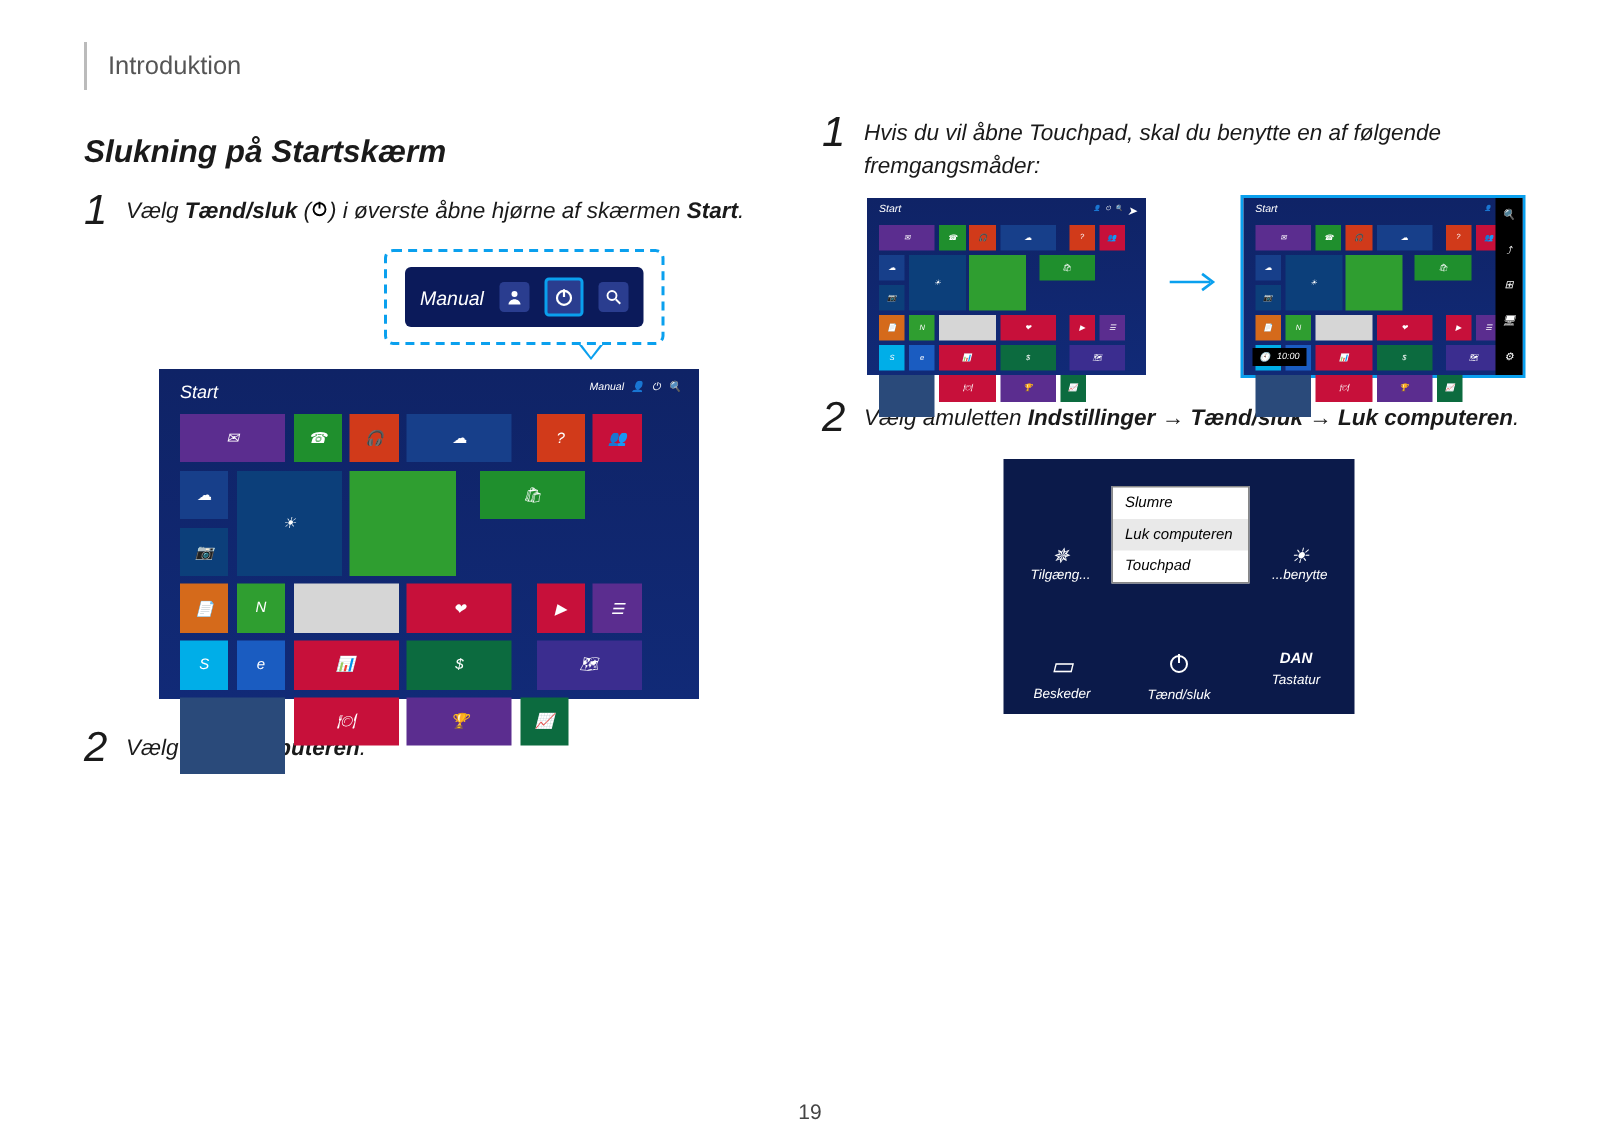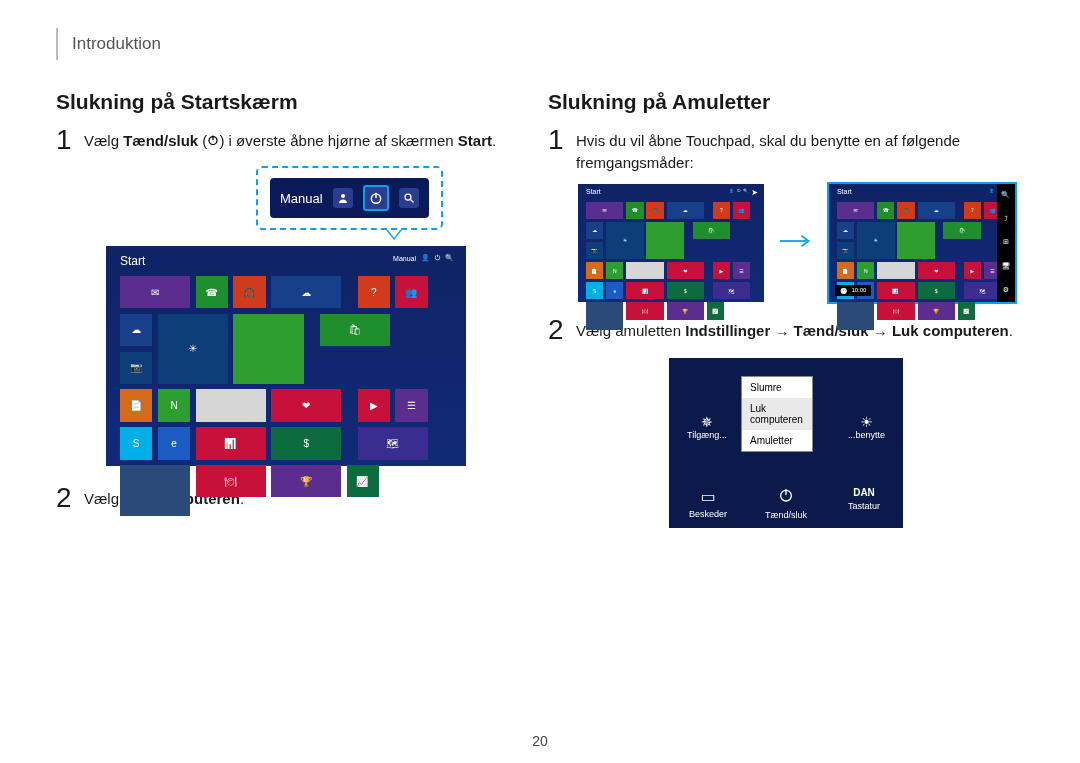--- a/index.html
+++ b/index.html
@@ -24,20 +24,21 @@
     display: flex;
     align-items: center;
   }
   .columns {
     position: absolute;
     top: 78px;
     left: 56px;
     right: 56px;
     display: flex;
     gap: 16px;
+    font-style: italic;
   }
   .col { flex: 1 1 0; }
   h2 {
     font-size: 21px;
     font-weight: 700;
     margin: 12px 0 16px 0;
   }
   .step {
     display: flex;
     align-items: flex-start;
@@ -152,21 +153,21 @@
   
   .powermenu {
     width: 234px; height: 170px;
     background:#0b1a4a;
     margin: 14px auto 0 auto;
     position: relative;
     color:#fff;
     font-size:9px;
   }
   .powermenu .popup {
-    position:absolute; top:18px; left:72px; width:72px;
+    position:absolute; top:18px; left:72px; width:92px;
     background:#fff; color:#000; border:1px solid #888;
     font-size:10px;
   }
   .powermenu .popup div { padding:5px 8px; }
   .powermenu .popup .active { background:#e9e9e9; }
   .powermenu .row {
     position:absolute; bottom:8px; left:0; right:0;
     display:flex; justify-content:space-around; text-align:center;
   }
   .powermenu .row .it { width:60px; }
@@ -272,21 +273,20 @@
 
     <div class="step" style="margin-top:22px">
       <div class="num">2</div>
       <div class="body">
         <span>Vælg </span><b>Luk computeren</b><span>.</span>
       </div>
     </div>
   </div>
 
   <div class="col">
-    <h2>Slukning på Amuletter</h2>
 
     <div class="step">
       <div class="num">1</div>
       <div class="body">
         <span>Hvis du vil åbne Touchpad, skal du benytte en af følgende fremgangsmåder:</span>
       </div>
     </div>
 
     <div style="margin:10px 0 18px 30px; white-space:nowrap;">
       <span class="start-small">
@@ -384,32 +384,32 @@
       <div class="num">2</div>
       <div class="body">
         <span>Vælg amuletten </span><b>Indstillinger</b><span> → </span><b>Tænd/sluk</b><span> → </span><b>Luk computeren</b><span>.</span>
       </div>
     </div>
 
     <div class="powermenu">
       <div class="popup">
         <div>Slumre</div>
         <div class="active">Luk computeren</div>
-        <div>Amuletter</div>
+        <div>Touchpad</div>
       </div>
       <div class="midrow">
         <span><span class="ic">✵</span><span>Tilgæng...</span></span>
         <span><span class="ic">☀</span><span>...benytte</span></span>
       </div>
       <div class="row">
         <span class="it"><span class="ic">▭</span><span>Beskeder</span></span>
         <span class="it"><span class="ic"><svg width="16" height="16" viewBox="0 0 24 24" fill="none" stroke="#fff" stroke-width="2">
                 <circle cx="12" cy="13" r="8"></circle>
                 <line x1="12" y1="3" x2="12" y2="12"></line>
               </svg></span><span>Tænd/sluk</span></span>
         <span class="it"><span class="ic" style="font-weight:700;font-size:10px">DAN</span><span>Tastatur</span></span>
       </div>
     </div>
 
   </div>
 </div>
 
-<div class="pagenum">20</div>
+<div class="pagenum">19</div>
 
 </body></html>

